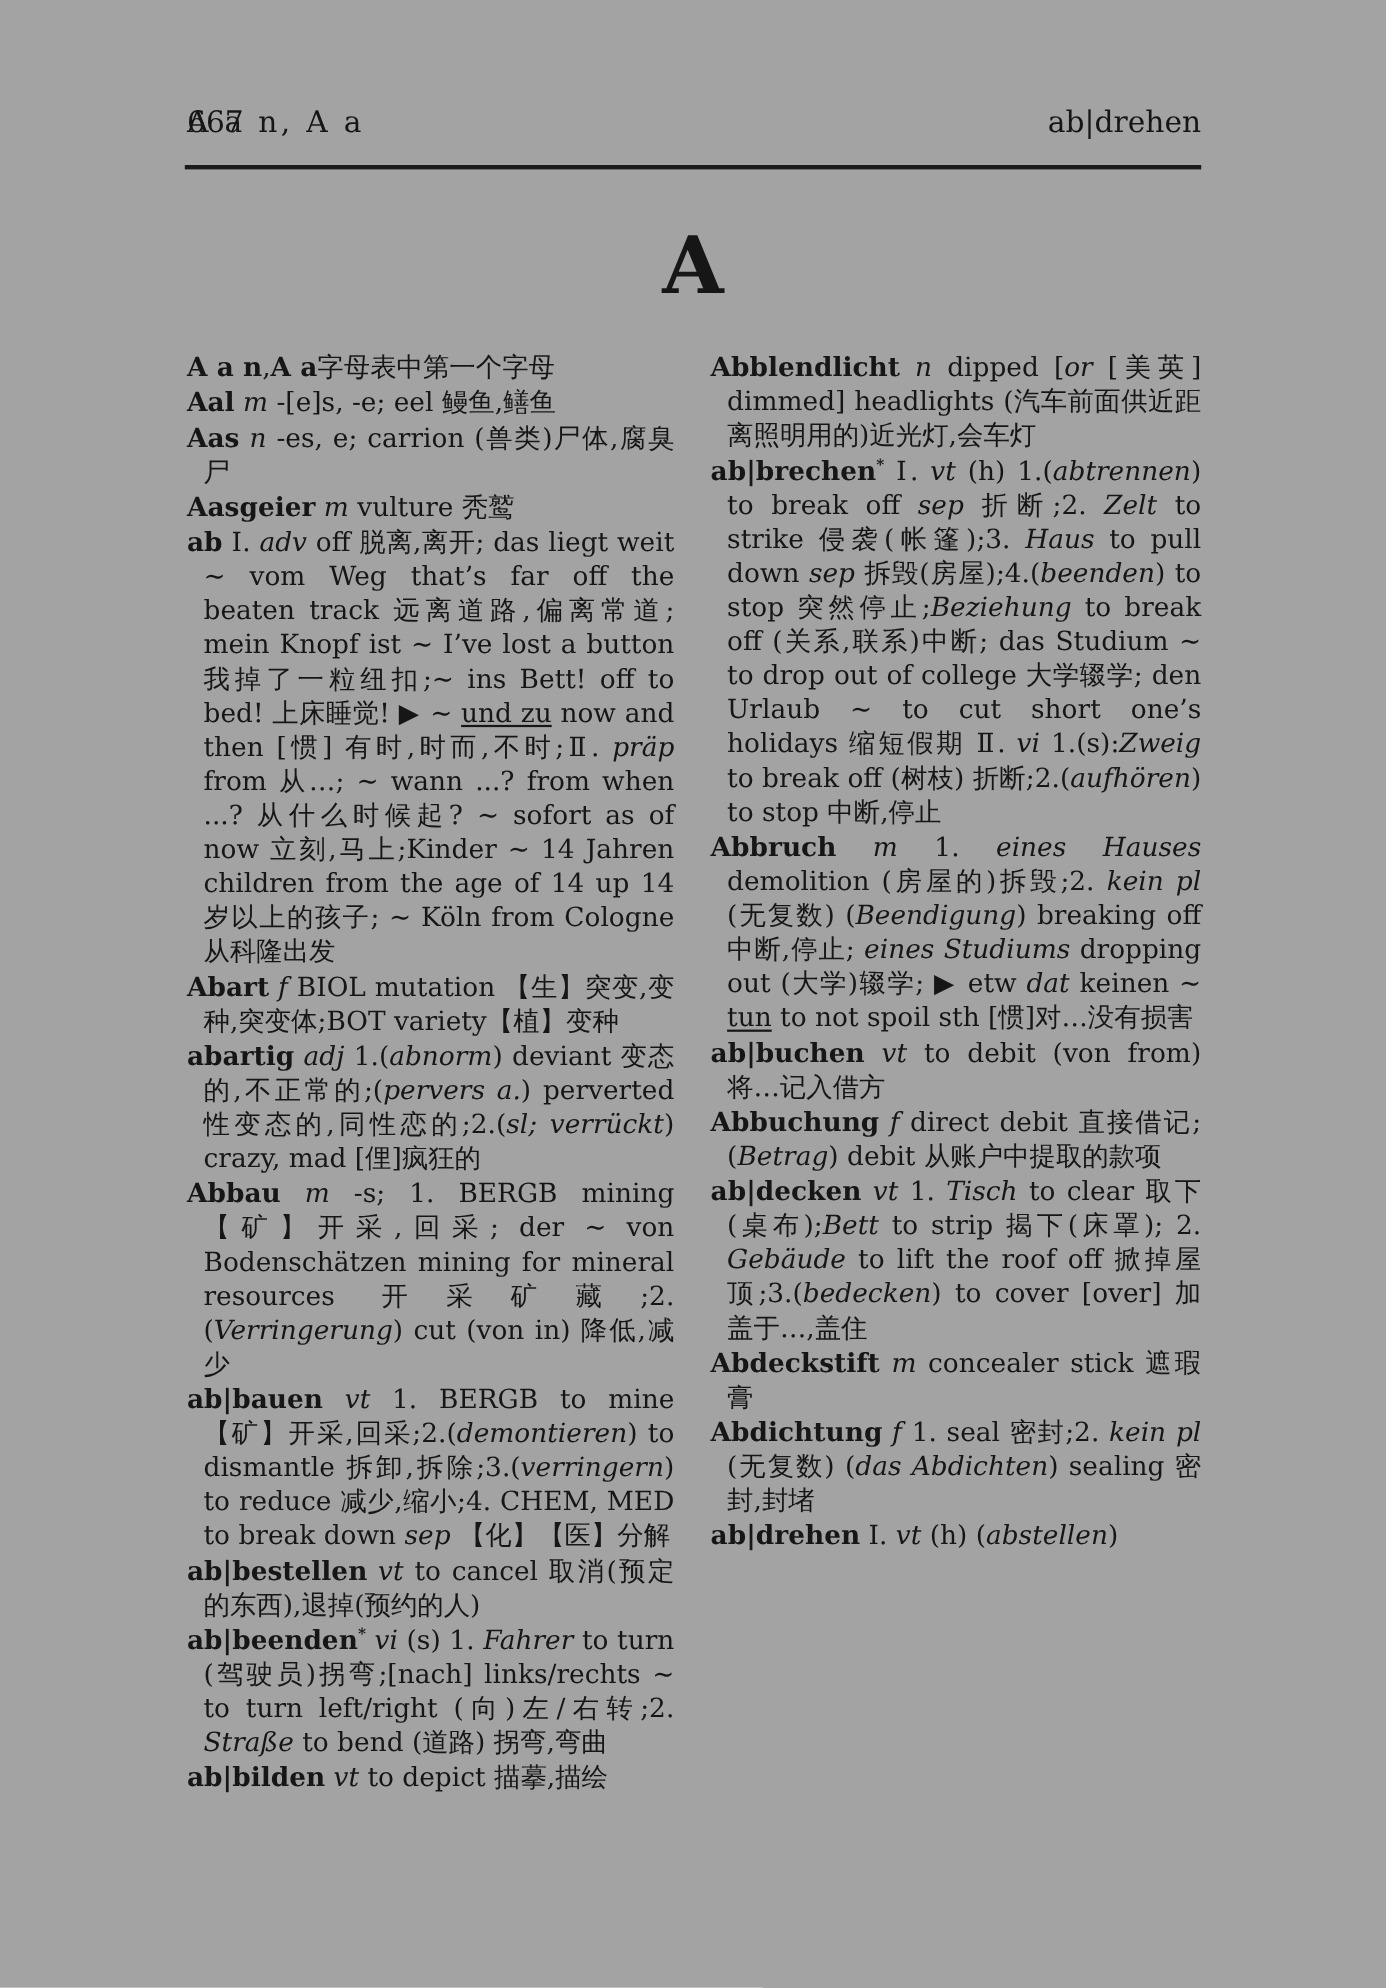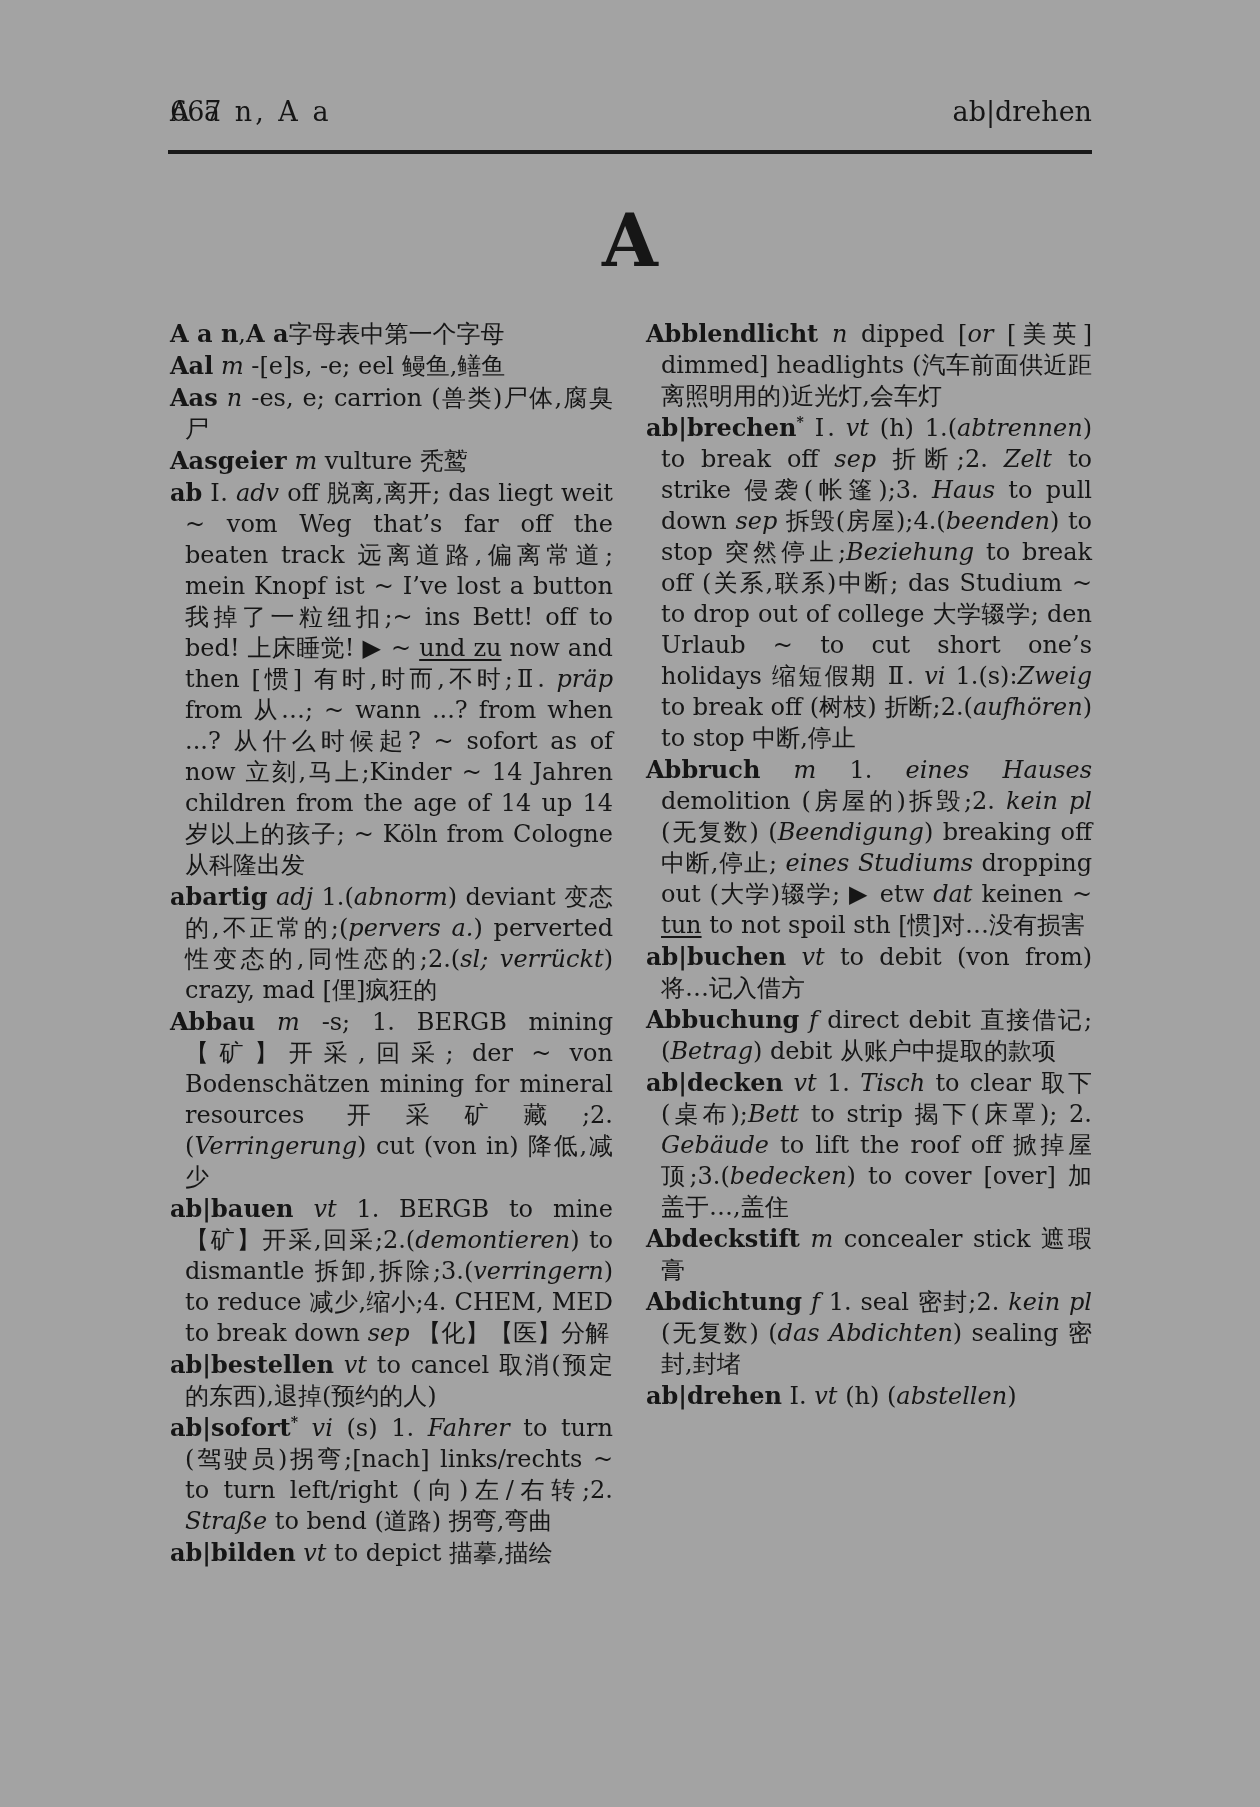--- a/index.html
+++ b/index.html
@@ -41,25 +41,26 @@
   <div class="rule"></div>
 
   <div class="letter">A</div>
 
   <div class="col col-left">
       <p class="entry"><span class="rb">A a n</span><span class="rr">,</span><span class="rb">A a</span><span class="rr">字母表中第一个字母</span></p>
       <p class="entry"><span class="rb">Aal</span><span class="ri"> m </span><span class="rr">-[e]s, -e; eel 鳗鱼,鳝鱼</span></p>
       <p class="entry"><span class="rb">Aas</span><span class="ri"> n </span><span class="rr">-es, e; carrion (兽类)尸体,腐臭尸</span></p>
       <p class="entry"><span class="rb">Aasgeier</span><span class="ri"> m </span><span class="rr">vulture 秃鹫</span></p>
       <p class="entry"><span class="rb">ab</span><span class="rr"> Ⅰ. </span><span class="ri">adv</span><span class="rr"> off 脱离,离开; das liegt weit ~ vom Weg that’s far off the beaten track 远离道路,偏离常道; mein Knopf ist ~ I’ve lost a button 我掉了一粒纽扣;~ ins Bett! off to bed! 上床睡觉! </span><span class="rt">▶</span><span class="rr"> ~ </span><span class="ru">und zu</span><span class="rr"> now and then [惯] 有时,时而,不时;Ⅱ. </span><span class="ri">präp</span><span class="rr"> from 从…; ~ wann ...? from when ...? 从什么时候起? ~ sofort as of now 立刻,马上;Kinder ~ 14 Jahren children from the age of 14 up 14 岁以上的孩子; ~ Köln from Cologne 从科隆出发</span></p>
+      <p class="entry"><span class="rb">Abart</span><span class="ri"> f </span><span class="rr">BIOL mutation 【生】突变,变种,突变体;BOT variety【植】变种</span></p>
       <p class="entry"><span class="rb">abartig</span><span class="ri"> adj </span><span class="rr">1.(</span><span class="ri">abnorm</span><span class="rr">) deviant 变态的,不正常的;(</span><span class="ri">pervers a.</span><span class="rr">) perverted 性变态的,同性恋的;2.(</span><span class="ri">sl; verrückt</span><span class="rr">) crazy, mad [俚]疯狂的</span></p>
       <p class="entry"><span class="rb">Abbau</span><span class="ri"> m </span><span class="rr">-s; 1. BERGB mining 【矿】开采,回采; der ~ von Bodenschätzen mining for mineral resources 开采矿藏;2.(</span><span class="ri">Verringerung</span><span class="rr">) cut (von in) 降低,减少</span></p>
       <p class="entry"><span class="rb">ab|bauen</span><span class="ri"> vt </span><span class="rr">1. BERGB to mine 【矿】开采,回采;2.(</span><span class="ri">demontieren</span><span class="rr">) to dismantle 拆卸,拆除;3.(</span><span class="ri">verringern</span><span class="rr">) to reduce 减少,缩小;4. CHEM, MED to break down </span><span class="ri">sep</span><span class="rr"> 【化】【医】分解</span></p>
       <p class="entry"><span class="rb">ab|bestellen</span><span class="ri"> vt </span><span class="rr">to cancel 取消(预定的东西),退掉(预约的人)</span></p>
-      <p class="entry"><span class="rb">ab|sofort</span><span class="rs">*</span><span class="ri"> vi </span><span class="rr">(s) 1. </span><span class="ri">Fahrer</span><span class="rr"> to turn (驾驶员)拐弯;[nach] links/rechts ~ to turn left/right (向)左/右转;2. </span><span class="ri">Straße</span><span class="rr"> to bend (道路) 拐弯,弯曲</span></p>
+      <p class="entry"><span class="rb">ab|beenden</span><span class="rs">*</span><span class="ri"> vi </span><span class="rr">(s) 1. </span><span class="ri">Fahrer</span><span class="rr"> to turn (驾驶员)拐弯;[nach] links/rechts ~ to turn left/right (向)左/右转;2. </span><span class="ri">Straße</span><span class="rr"> to bend (道路) 拐弯,弯曲</span></p>
       <p class="entry"><span class="rb">ab|bilden</span><span class="ri"> vt </span><span class="rr">to depict 描摹,描绘</span></p>
     </div>
 
   <div class="col col-right">
       <p class="entry"><span class="rb">Abblendlicht</span><span class="ri"> n </span><span class="rr">dipped [</span><span class="ri">or</span><span class="rr"> [美英] dimmed] headlights (汽车前面供近距离照明用的)近光灯,会车灯</span></p>
       <p class="entry"><span class="rb">ab|brechen</span><span class="rs">*</span><span class="rr"> Ⅰ. </span><span class="ri">vt</span><span class="rr"> (h) 1.(</span><span class="ri">abtrennen</span><span class="rr">) to break off </span><span class="ri">sep</span><span class="rr"> 折断;2. </span><span class="ri">Zelt</span><span class="rr"> to strike 侵袭(帐篷);3. </span><span class="ri">Haus</span><span class="rr"> to pull down </span><span class="ri">sep</span><span class="rr"> 拆毁(房屋);4.(</span><span class="ri">beenden</span><span class="rr">) to stop 突然停止;</span><span class="ri">Beziehung</span><span class="rr"> to break off (关系,联系)中断; das Studium ~ to drop out of college 大学辍学; den Urlaub ~ to cut short one’s holidays 缩短假期 Ⅱ. </span><span class="ri">vi</span><span class="rr"> 1.(s):</span><span class="ri">Zweig</span><span class="rr"> to break off (树枝) 折断;2.(</span><span class="ri">aufhören</span><span class="rr">) to stop 中断,停止</span></p>
       <p class="entry"><span class="rb">Abbruch</span><span class="ri"> m </span><span class="rr">1. </span><span class="ri">eines Hauses</span><span class="rr"> demolition (房屋的)拆毁;2. </span><span class="ri">kein pl</span><span class="rr"> (无复数) (</span><span class="ri">Beendigung</span><span class="rr">) breaking off 中断,停止; </span><span class="ri">eines Studiums</span><span class="rr"> dropping out (大学)辍学; </span><span class="rt">▶</span><span class="rr"> etw </span><span class="ri">dat</span><span class="rr"> keinen ~ </span><span class="ru">tun</span><span class="rr"> to not spoil sth [惯]对…没有损害</span></p>
       <p class="entry"><span class="rb">ab|buchen</span><span class="ri"> vt </span><span class="rr">to debit (von from)将…记入借方</span></p>
       <p class="entry"><span class="rb">Abbuchung</span><span class="ri"> f </span><span class="rr">direct debit 直接借记; (</span><span class="ri">Betrag</span><span class="rr">) debit 从账户中提取的款项</span></p>
       <p class="entry"><span class="rb">ab|decken</span><span class="ri"> vt </span><span class="rr">1. </span><span class="ri">Tisch</span><span class="rr"> to clear 取下(桌布);</span><span class="ri">Bett</span><span class="rr"> to strip 揭下(床罩); 2. </span><span class="ri">Gebäude</span><span class="rr"> to lift the roof off 掀掉屋顶;3.(</span><span class="ri">bedecken</span><span class="rr">) to cover [over] 加盖于…,盖住</span></p>

